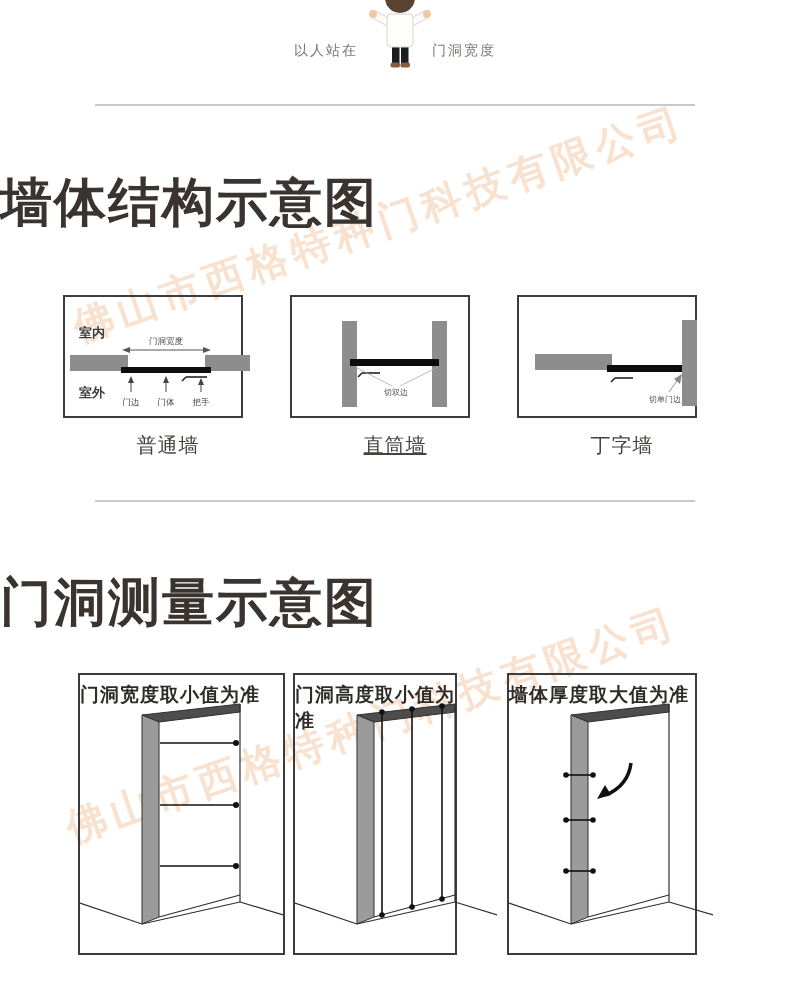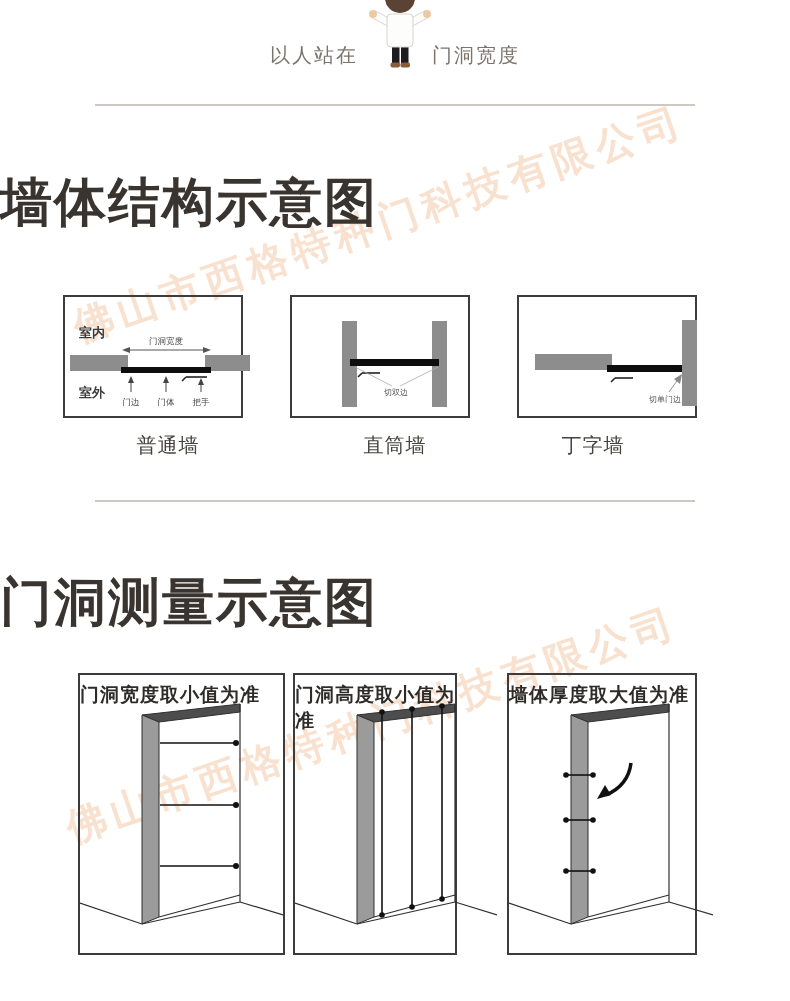--- a/index.html
+++ b/index.html
@@ -12,41 +12,41 @@
   .watermark {
     position:absolute; z-index:0; white-space:nowrap; pointer-events:none;
     font-size:40px; letter-spacing:6px; font-weight:bold;
     color:#f0b98d; opacity:0.42;
   }
   .wm1 { left:379px; top:224px; transform:translate(-50%,-50%) rotate(-19deg); }
   .wm2 { left:372px; top:725px; transform:translate(-50%,-50%) rotate(-19deg); }
   .content { position:relative; z-index:1; }
   
   .top-note-text {
-    position:absolute; top:42px; font-size:20px; color:#7b756e; letter-spacing:2px;
+    position:absolute; top:42px; font-size:14px; color:#7b756e; letter-spacing:2px;
   }
   .tn-left { left:230px; width:128px; text-align:right; }
   .tn-right { left:432px; }
   .person-svg { position:absolute; left:366px; top:0; }
   
   .divider { position:absolute; left:95px; width:600px; height:2px; background:#ccc8c3; }
   .div1 { top:104px; }
   .div2 { top:500px; }
   
   .section-title {
     position:absolute; left:0; width:790px; 
     font-size:52px; font-weight:bold; color:#3a3430; letter-spacing:2px;
   }
   .st1 { top:168px; }
   .st2 { top:568px; }
   
   .wall-box { position:absolute; top:295px; width:180px; height:123px; border:2px solid #3c3c3c; background:transparent; }
   .wb1 { left:63px; } .wb2 { left:290px;text-align:center; } .wb3 { left:517px;text-align:right; }
   .caption { position:absolute; top:432px; width:210px; text-align:center; font-size:20px; color:#46423e; letter-spacing:1px; }
-  .cap1 { left:63px; } .cap2 { left:290px; } .cap3 { left:488px; }
+  .cap1 { left:63px; } .cap2 { left:290px;text-decoration:underline; } .cap3 { left:517px; }
   
   .measure-box { position:absolute; top:673px; height:282px; border:2px solid #3c3c3c; background:transparent; }
   .mb1 { left:78px;  width:207px; }
   .mb2 { left:293px; width:164px; }
   .mb3 { left:507px; width:190px; }
   .measure-rule {
     position:absolute; top:7px; left:0; width:100%; 
     font-size:19px; font-weight:bold; color:#2e2b29; letter-spacing:1px;
   }
   .measure-box svg { position:absolute; left:0; top:0; }

